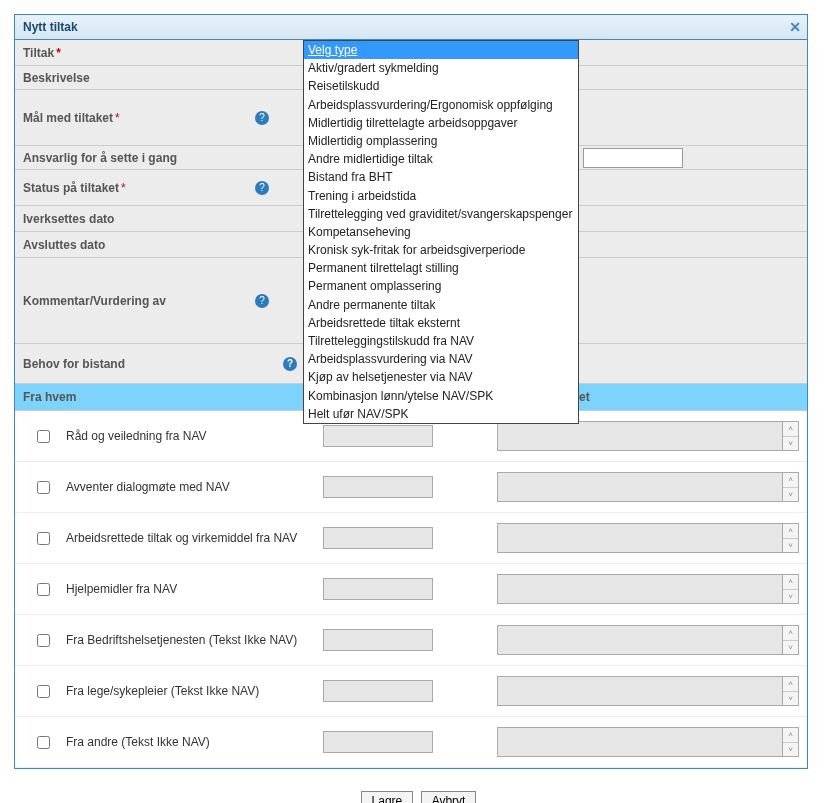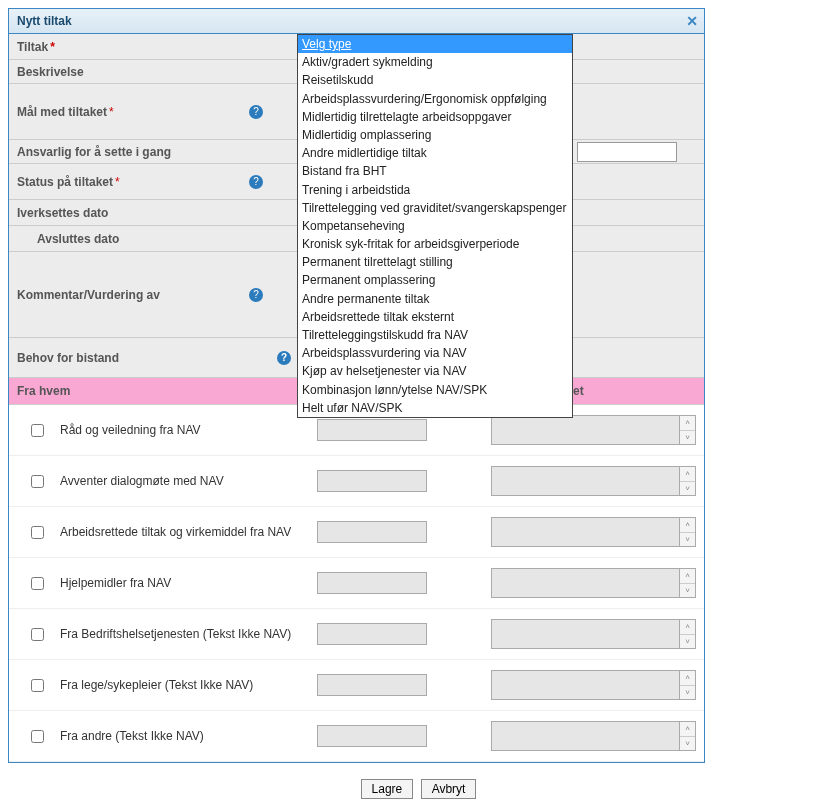--- a/index.html
+++ b/index.html
@@ -1,18 +1,18 @@
 <!DOCTYPE html>
 <html><head>
 <meta charset="utf-8">
 <style>
 * { box-sizing: border-box; margin: 0; padding: 0; }
 body { font-family: Arial, sans-serif; font-size: 12px; color: #333; background: #fff; }
 
-.dialog { border: 1px solid #3a87c4; margin: 8px; width: 697px; }
+.dialog { border: 1px solid #3a87c4; margin: 14px; width: 794px; }
 .dialog-title { background: linear-gradient(#e8f1f8, #d5e6f2); border-bottom: 1px solid #3a87c4; padding: 5px 8px; font-weight: bold; color: #1a4a6e; position: relative; }
 .close-x { position: absolute; right: 6px; top: 4px; color: #3a87c4; font-weight: bold; font-size: 14px; cursor: pointer; }
 
 .form-area { position: relative; }
 .section-row { display: flex; align-items: center; border-bottom: 1px solid #ccc; background: #ececec; }
 .section-row .label { width: 268px; padding: 6px 8px; font-weight: bold; color: #555; display: flex; align-items: center; }
 .required { color: #c00; margin-left: 2px; }
 .help-icon { width: 14px; height: 14px; border-radius: 50%; background: #2b7bbd; color: #fff; font-size: 10px; display: inline-flex; align-items: center; justify-content: center; margin-left: auto; margin-right: 6px; cursor: pointer; }
 .help-wrap { width: 268px; padding: 6px 8px; display: flex; align-items: center; text-align: center; }
 .help-wrap .label-text { font-weight: bold; color: #555; }
@@ -21,21 +21,21 @@
 
 .section-hdr { background: #ececec; border-bottom: 1px solid #ccc; padding: 6px 8px; font-weight: bold; color: #555; display:flex; align-items:center; }
 .section-hdr .help-icon { margin-left: 248px; }
 
 
 .dropdown { position: absolute; left: 288px; top: 0; width: 276px; background: #fff; border: 1px solid #444; z-index: 10; }
 .dropdown .opt { padding: 1px 4px; font-size: 12px; color: #222; cursor: pointer; line-height: 1.35; }
 .dropdown .opt.selected { background: #3399ff; color: #fff; text-decoration: underline; }
 
 
-.bistand-head { display: flex; background: #f9a8d4; border-bottom: 1px solid #ccc; font-weight: bold; color: #555; }
+.bistand-head { display: flex; background: #7dd3fc; border-bottom: 1px solid #ccc; font-weight: bold; color: #555; }
 .bistand-head .col1 { width: 300px; padding: 6px 8px; }
 .bistand-head .col2 { width: 174px; padding: 6px 8px; }
 .bistand-head .col3 { flex: 1; padding: 6px 8px; }
 
 .bistand-row { display: flex; align-items: center; padding: 10px 0; border-bottom: 1px solid #eee; }
 .bistand-row .col1 { width: 300px; padding: 0 8px 0 22px; display: flex; align-items: center; gap: 16px; }
 .bistand-row .col1 input[type=checkbox] { width: 13px; height: 13px; }
 .bistand-row .col2 { width: 174px; padding: 0 8px; }
 .bistand-row .col2 .txt { width: 110px; height: 22px; border: 1px solid #aaa; background: #e6e6e6; }
 .bistand-row .col3 { flex: 1; padding: 0 8px; display: flex; align-items: stretch; }
@@ -47,21 +47,21 @@
 .button-row { text-align: center; padding: 8px 0 4px; }
 .button-row button { font-size: 12px; padding: 2px 10px; border: 1px solid #888; background: #f4f4f4; cursor: pointer; margin: 0 2px; }
 
 
 .r-tiltak { height: 26px; }
 .r-beskrivelse { height: 24px; }
 .r-mal { height: 56px; }
 .r-ansvarlig { height: 24px; }
 .r-status { height: 36px; }
 .r-iverk { height: 26px; }
-.r-avsl { height: 26px; padding-left: 20px; }
+.r-avsl { height: 26px; }
 .r-kommentar { height: 86px; }
 .r-behov { height: 40px; }
 </style>
 </head>
 <body>
 
 <div class="dialog">
   <div class="dialog-title">
     <span>Nytt tiltak</span>
     <span class="close-x">✕</span>

